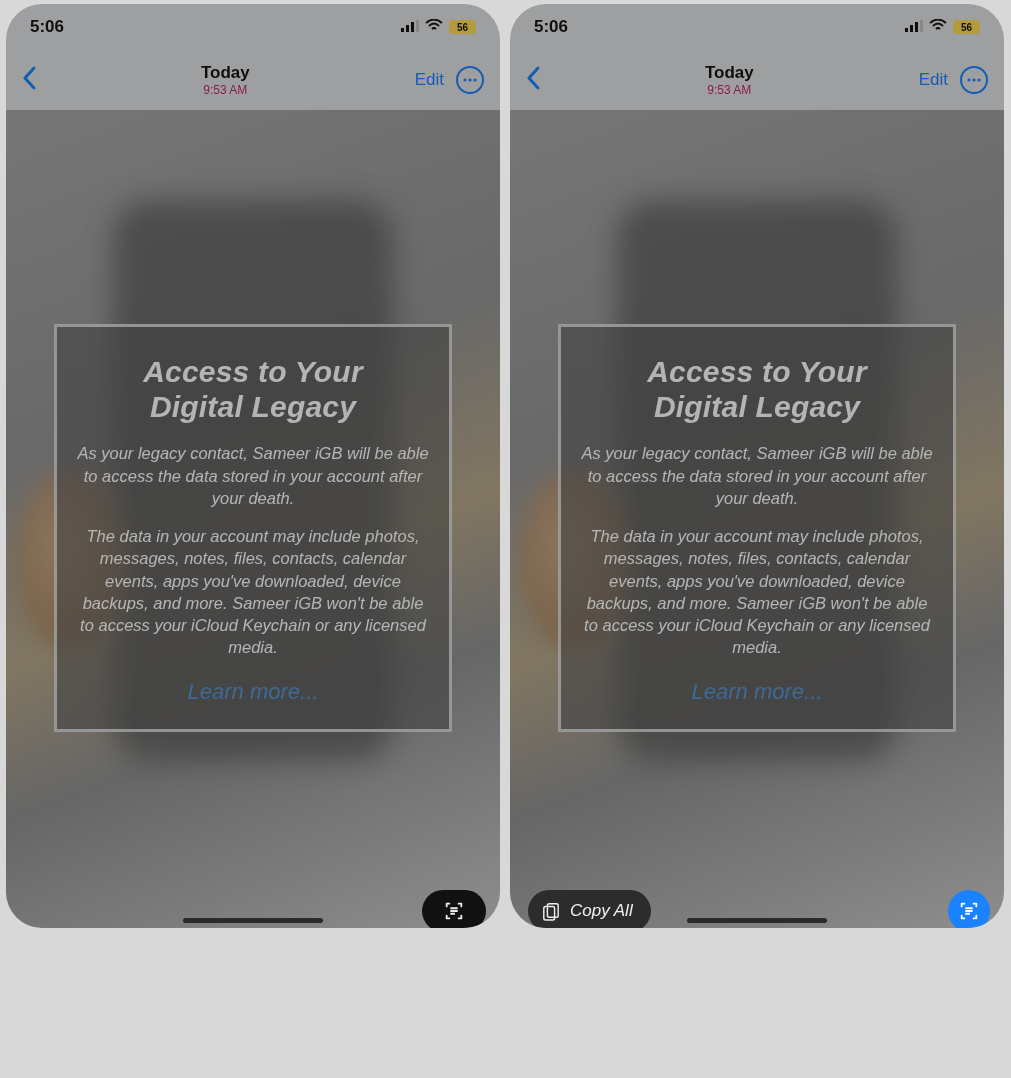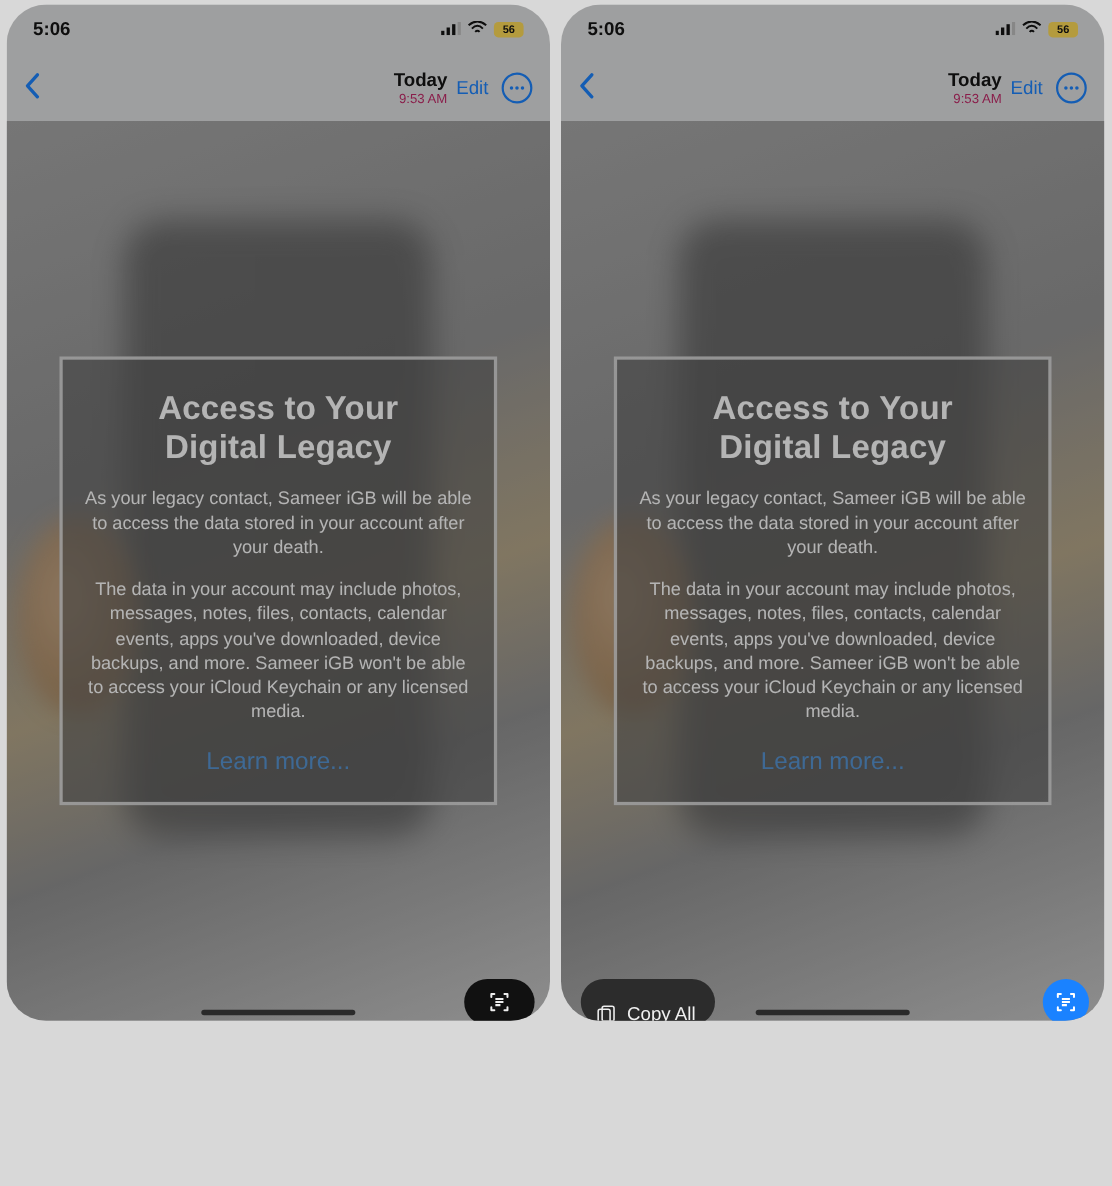--- a/index.html
+++ b/index.html
@@ -45,37 +45,38 @@
     font-size: 10px; font-weight: 700; color: #000;
   }
   .nav-bar {
     height: 60px;
     display: flex;
     align-items: center;
     padding: 0 16px;
     gap: 8px;
   }
   .nav-back { color: #0a7aff; }
-  .nav-title { flex: 1; text-align: right; color:#000; }
+  .nav-title { flex: 1; text-align: center; color:#000; }
   .nav-title .day { font-size: 17px; font-weight: 600; }
   .nav-title .time { font-size: 12px; color: #be185d; }
   .nav-edit { color: #0a7aff; font-size: 17px; margin-right: 4px; text-align: center; }
   .nav-more {
     width: 28px; height: 28px;
     border: 2px solid #0a7aff; border-radius: 50%;
     color: #0a7aff;
     display: flex; align-items: center; justify-content: center;
     font-weight: 700;
   }
   .photo-area {
     position: relative;
     height: 836px;
     background: linear-gradient(160deg, #a0a0a0 0%, #8c8c8c 35%, #b0a080 55%, #888 70%, #c8c8c8 100%);
     display: flex; align-items: center; justify-content: center;
     overflow: hidden;
+    font-style: italic;
   }
   
   .photo-area::before {
     content:"";
     position:absolute;
     top:90px; left:50%; transform:translateX(-50%);
     width: 280px; height: 560px;
     background: #4a4a4a;
     border-radius: 36px;
     filter: blur(14px);
@@ -121,21 +122,21 @@
     border-radius: 50%;
   }
   .copy-all-btn {
     position: absolute;
     left: 18px; bottom: 14px;
     height: 42px;
     padding: 0 18px 0 14px;
     background: #2c2c2c;
     border-radius: 22px;
     color: #f0f0f0;
-    display: flex; align-items: flex-end; gap: 10px;
+    display: flex; align-items: center; gap: 10px;
     font-size: 17px;
     z-index: 10;
   }
   .svg-icon { width:22px; height:22px; }
   .copy-icon-svg { width:18px; height:20px; stroke:#eee; }
   .thumb-strip {
     height: 60px;
     background: #c8c8c8;
     display: flex; gap: 1px;
     overflow: hidden;

